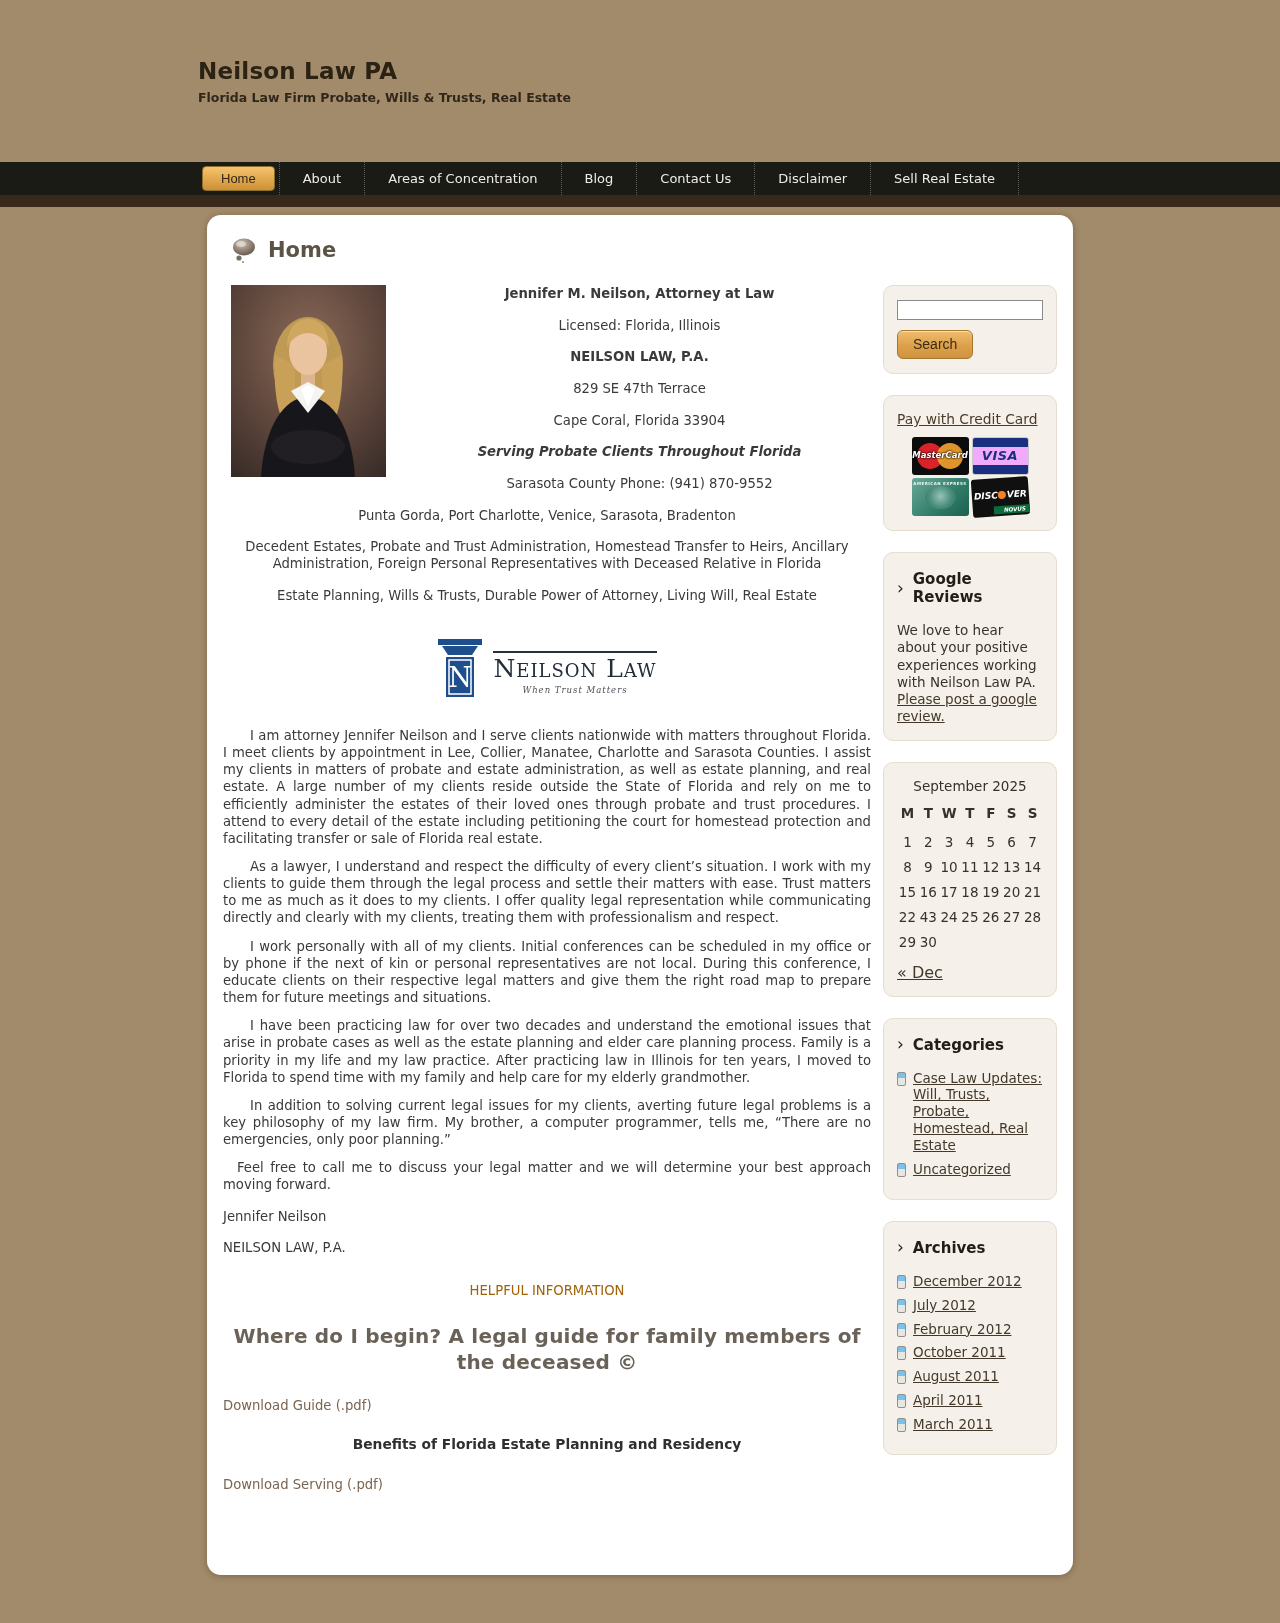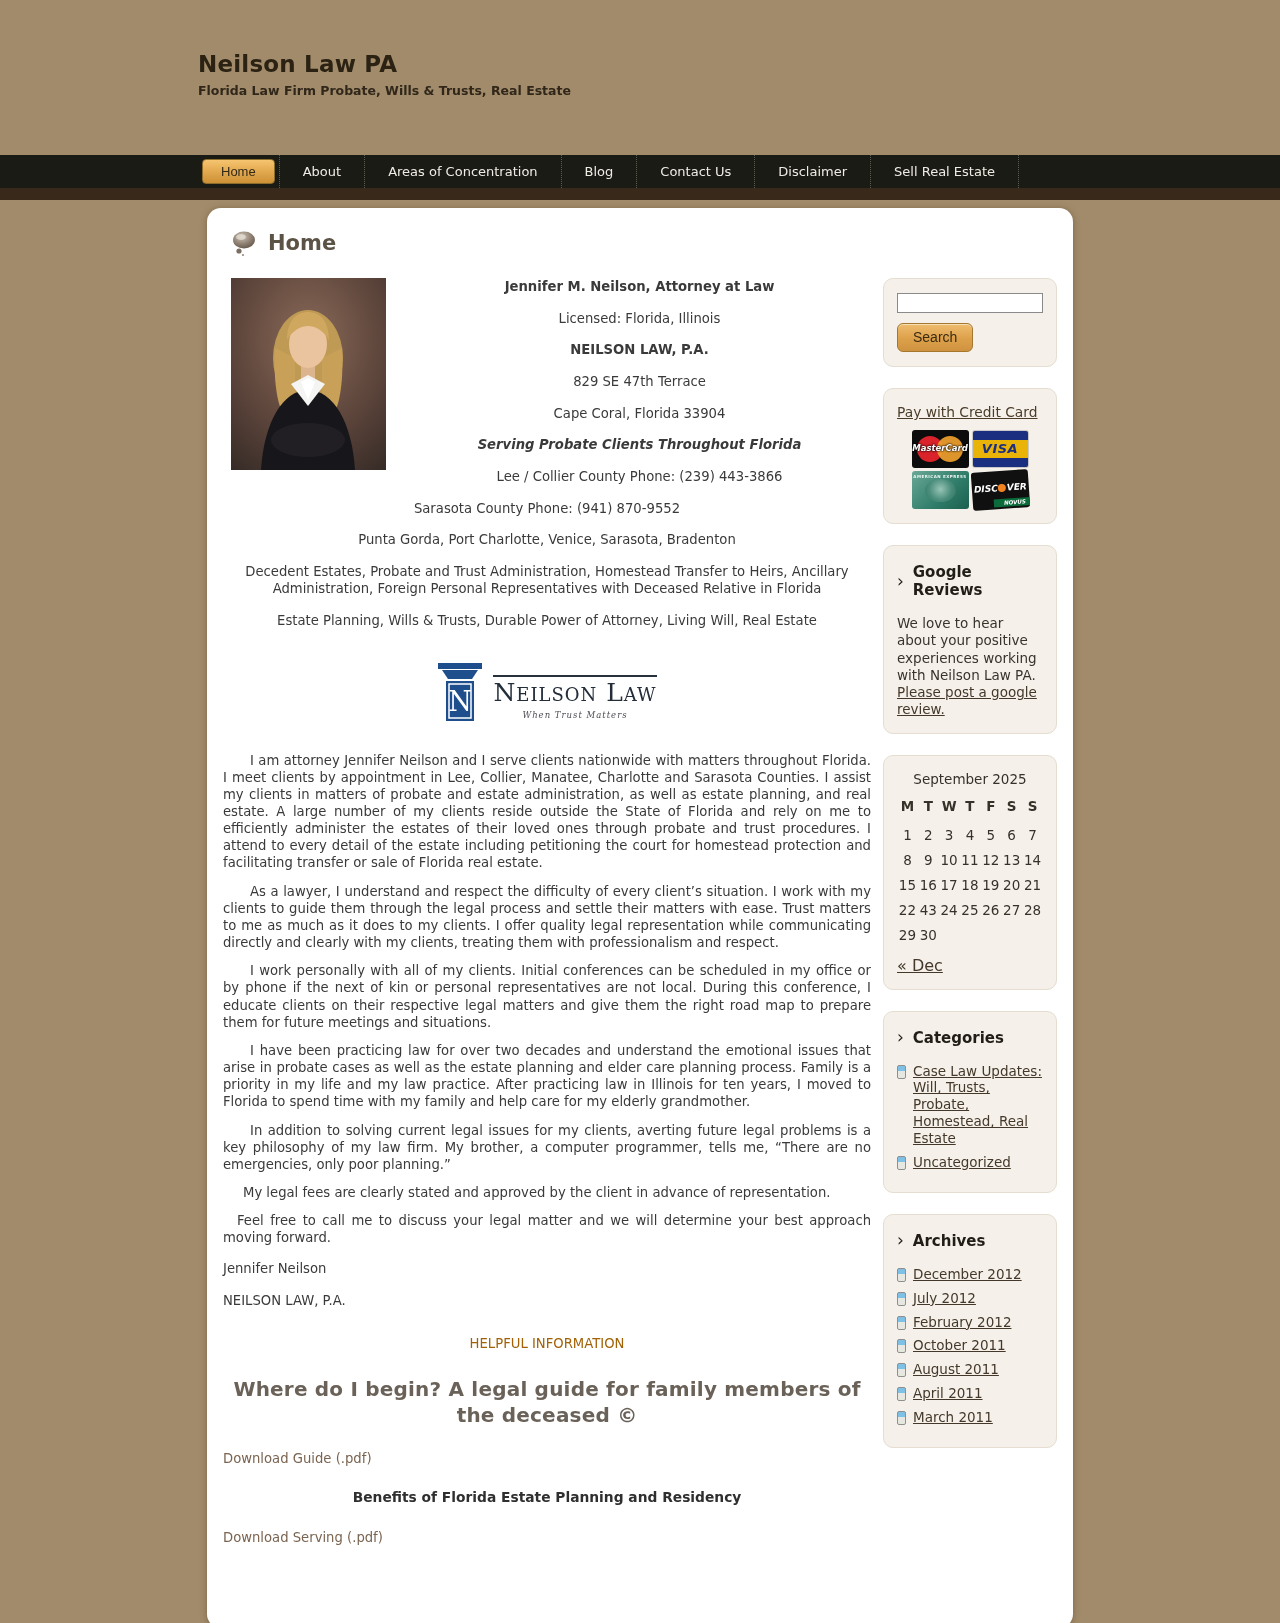--- a/index.html
+++ b/index.html
@@ -15,21 +15,21 @@
     height: 148px; position: relative;
     background-image:
       radial-gradient(ellipse at 6% 85%, rgba(255,255,255,.45), rgba(255,255,255,0) 42%),
       repeating-linear-gradient(90deg, rgba(255,255,255,.10) 0 1px, rgba(0,0,0,.10) 1px 3px, rgba(255,255,255,0) 3px 5px),
       linear-gradient(90deg,#bcb6c9 0%,#b2adc2 12%,#929cb0 22%,#5d7390 30%,#667c97 40%,#566a81 48%,#70819
 
 6 55%,#41516
 
 5 60%,#75828f 64%,#7f8c97 69%,#586979 74%,#8c8b91 78%,#9a8a7c 85%,#8e7d6f 92%,#a5a8b5 97%,#7e8fa1 100%);
   }
-  .site-header-inner { width: 884px; margin: 7px auto; padding-top: 44px; }
+  .site-header-inner { width: 884px; margin: 14px auto; padding-top: 44px; }
   .site-title { font-size: 23px; font-weight: bold; color: #2b2213; letter-spacing: .2px; }
   .site-tagline { font-size: 12.5px; font-weight: bold; color: #30271a; margin-top: 6px; }
   
   .nav-bar { background: #1b1b15; height: 33px; }
   .nav-inner { width: 884px; margin: 0 auto; display: flex; align-items: stretch; height: 33px; }
   .nav-item {
     display: flex; align-items: center; padding: 0 23px;
     color: #efece5; font-size: 13px; text-decoration: none; cursor: pointer;
     border-left: 1px dotted #5d5d52;
   }
@@ -101,21 +101,21 @@
     box-shadow: inset 0 1px 0 rgba(255,255,255,.5);
   }
   .pay-link { color: #4a3c29; font-size: 13.8px; text-decoration: underline; cursor: pointer; display: inline-block; margin-bottom: 10px; }
   .cards-grid { display: grid; grid-template-columns: 57px 57px; gap: 3px; justify-content: center; }
   .card { width: 57px; height: 38px; border-radius: 3px; position: relative; overflow: hidden; }
   .card-mc { background: #0c0c0c; }
   .mc-c { position: absolute; top: 6px; width: 26px; height: 26px; border-radius: 50%; }
   .mc-red { left: 5px; background: #d9222a; }
   .mc-org { left: 25px; background: #ee9f2d; opacity: .93; }
   .mc-label { position: absolute; top: 13px; left: 0; right: 0; text-align: center; font-size: 8.5px; font-weight: bold; font-style: italic; color: #fff; text-shadow: 0 0 2px #000, 0 0 2px #000; }
-  .card-visa { background: #eab308; border: 1px solid #c9c9c9; }
+  .card-visa { background: #f0abfc; border: 1px solid #c9c9c9; }
   .visa-band { position: absolute; left: 0; right: 0; height: 9px; background: #1b2f80; }
   .visa-band.t { top: 0; } .visa-band.b { bottom: 0; }
   .visa-label { position: absolute; top: 10px; left: 0; right: 0; text-align: center; font-size: 13px; font-weight: bold; font-style: italic; color: #1b2f80; letter-spacing: .5px; }
   .card-amex { background: linear-gradient(135deg,#6aa896 0%,#2e7c69 60%,#1d5f4f 100%); }
   .amex-oval { position: absolute; left: 13px; top: 8px; width: 31px; height: 23px; border-radius: 50%; background: radial-gradient(circle at 50% 45%, #a7cfc2 0%, #4e8f7d 55%, #2b6f5d 100%); opacity: .85; }
   .amex-label { position: absolute; top: 3px; left: 0; right: 0; text-align: center; font-size: 4px; letter-spacing: .5px; color: #eef7f3; font-weight: bold; }
   .card-disc { background: #101010; transform: rotate(-4deg); }
   .disc-label { position: absolute; top: 12px; left: 0; right: 0; text-align: center; font-size: 9px; font-weight: bold; font-style: italic; color: #fff; white-space: nowrap; }
   .disc-o { display: inline-block; width: 8px; height: 8px; border-radius: 50%; background: #f58220; vertical-align: -1px; margin: 0 .5px; }
   .novus-band { position: absolute; bottom: 2px; right: 0; background: #0b6b3a; color: #fff; font-size: 5.5px; font-weight: bold; font-style: italic; padding: 1px 4px 1px 10px; }
@@ -207,21 +207,20 @@
           <path d="M70,104 L77,122 L84,104 L77,100 Z" fill="#ffffff"></path>
           <ellipse cx="77" cy="162" rx="37" ry="17" fill="#211f24"></ellipse>
         </svg>
 
         <p class="intro-line b">Jennifer M. Neilson, Attorney at Law</p>
         <p class="intro-line">Licensed: Florida, Illinois</p>
         <p class="intro-line b">NEILSON LAW, P.A.</p>
         <p class="intro-line">829 SE 47th Terrace</p>
         <p class="intro-line">Cape Coral, Florida 33904</p>
         <p class="intro-line bi">Serving Probate Clients Throughout Florida</p>
-        <p class="intro-line">Lee / Collier County Phone: (239) 443-3866</p>
         <p class="intro-line">Sarasota County Phone: (941) 870-9552</p>
         <p class="intro-line">Punta Gorda, Port Charlotte, Venice, Sarasota, Bradenton</p>
         <p class="intro-line">Decedent Estates, Probate and Trust Administration, Homestead Transfer to Heirs, Ancillary Administration, Foreign Personal Representatives with Deceased Relative in Florida</p>
         <p class="intro-line">Estate Planning, Wills &amp; Trusts, Durable Power of Attorney, Living Will, Real Estate</p>
 
         <div class="logo-block">
           <div class="logo-inner">
             <span>
               <svg viewBox="0 0 46 58" width="46" height="58">
                 <rect x="1" y="0" width="44" height="6" fill="#1e4f8c"></rect>
@@ -237,21 +236,20 @@
               <div class="logo-tagline">When Trust Matters</div>
             </div>
           </div>
         </div>
 
         <p class="body-par">I am attorney Jennifer Neilson and I serve clients nationwide with matters throughout Florida.  I meet clients by appointment in Lee, Collier, Manatee, Charlotte and Sarasota Counties.  I assist my clients in matters of probate and estate administration, as well as estate planning, and real estate. A large number of my clients reside outside the State of Florida and rely on me to efficiently administer the estates of their loved ones through probate and trust procedures.  I attend to every detail of the estate including petitioning the court for homestead protection and facilitating transfer or sale of Florida real estate.</p>
         <p class="body-par">As a lawyer, I understand and respect the difficulty of every client’s situation. I work with my clients to guide them through the legal process and settle their matters with ease.  Trust matters to me as much as it does to my clients. I offer quality legal representation while communicating directly and clearly with my clients, treating them with professionalism and respect.</p>
         <p class="body-par">I work personally with all of my clients. Initial conferences can be scheduled in my office or by phone if the next of kin or personal representatives are not local.  During this conference, I educate clients on their respective legal matters and give them the right road map to prepare them for future meetings and situations.</p>
         <p class="body-par">I have been practicing law for over two decades and understand the emotional issues that arise in probate cases as well as the estate planning and elder care planning process.  Family is a priority in my life and my law practice.  After practicing law in Illinois for ten years, I moved to Florida to spend time with my family and help care for my elderly grandmother.</p>
         <p class="body-par">In addition to solving current legal issues for my clients, averting future legal problems is a key philosophy of my law firm.  My brother, a computer programmer, tells me, “There are no emergencies, only poor planning.”</p>
-        <p class="body-par" style="text-indent:20px;">My legal fees are clearly stated and approved by the client in advance of representation.</p>
         <p class="body-par" style="text-indent:14px;">Feel free to call me to discuss your legal matter and we will determine your best approach moving forward.</p>
 
         <p class="sig-line">Jennifer Neilson</p>
         <p class="sig-line">NEILSON LAW, P.A.</p>
 
         <p class="helpful-head">HELPFUL INFORMATION</p>
         <h2 class="guide-title">Where do I begin? A legal guide for family members of the deceased ©</h2>
         <a class="dl-link">Download Guide (.pdf)</a>
         <p class="benefits-title">Benefits of Florida Estate Planning and Residency</p>
         <a class="dl-link">Download Serving (.pdf)</a>

